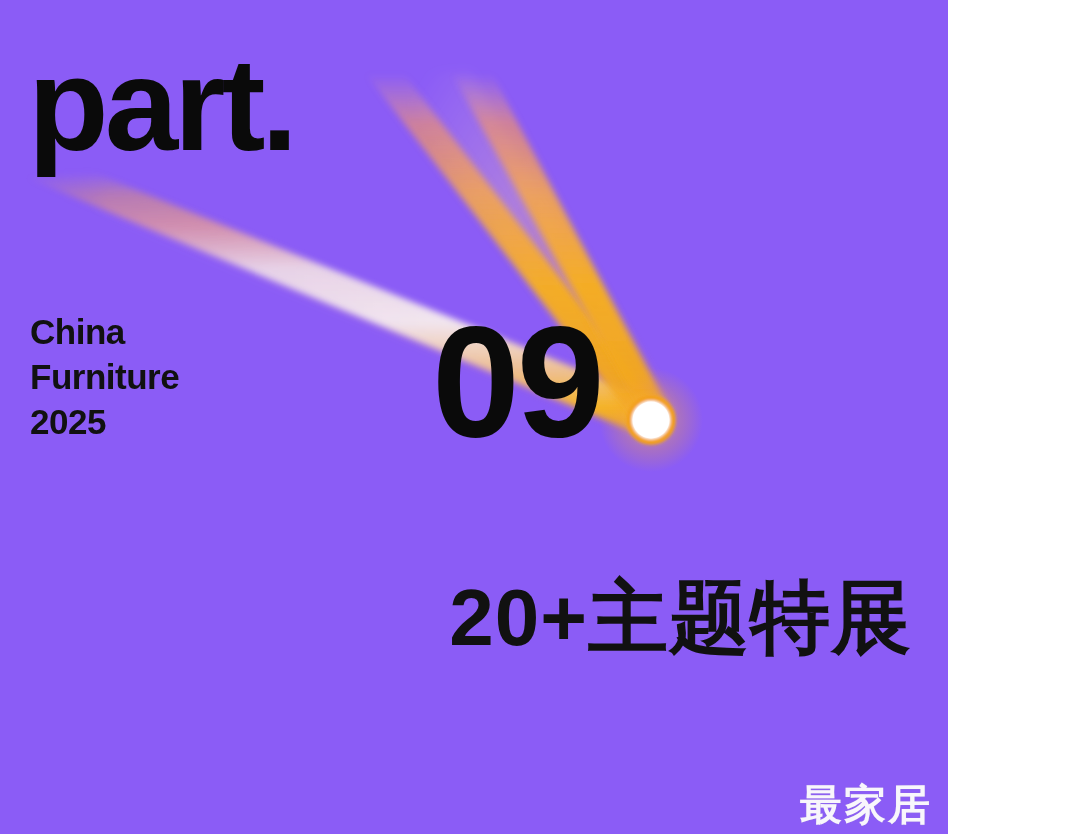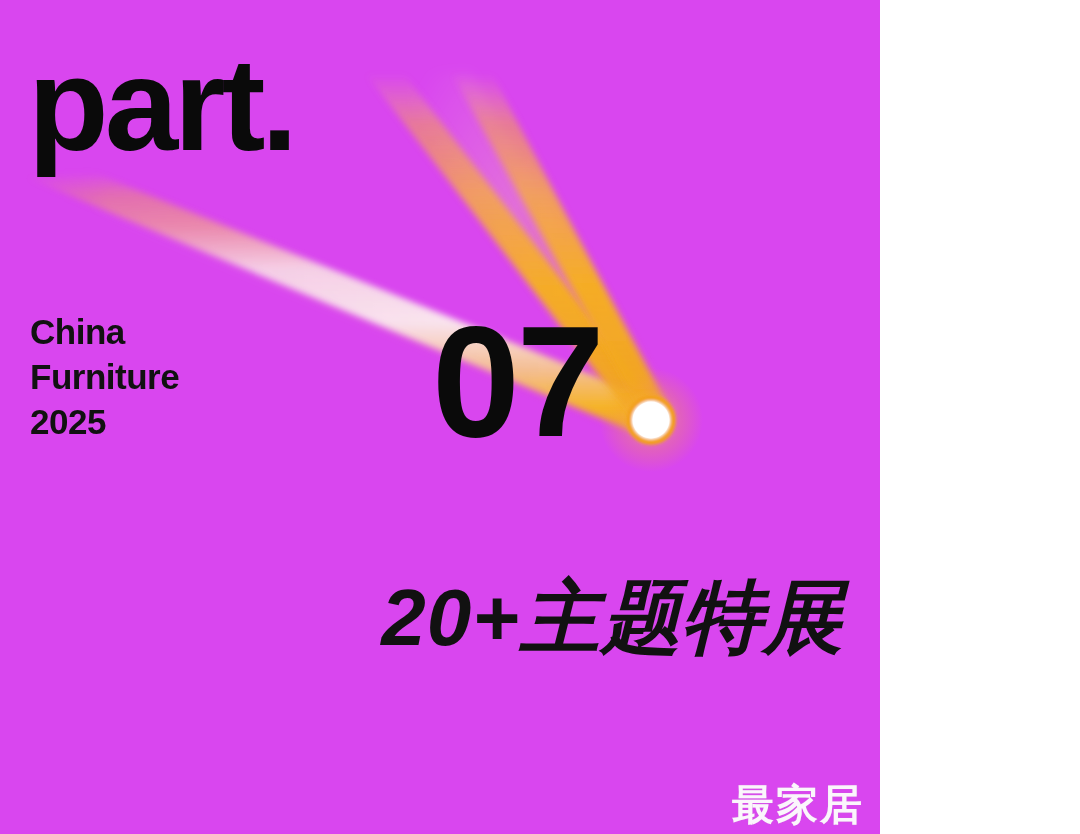--- a/index.html
+++ b/index.html
@@ -4,22 +4,22 @@
 <style>
   * { margin:0; padding:0; box-sizing:border-box; }
   html, body {
     width:1080px; height:834px;
     background:#ffffff;
     font-family:"Liberation Sans","DejaVu Sans",sans-serif;
     overflow:hidden;
   }
   #poster {
     position:relative;
-    width:880px; height:834px;
-    background:#d946ef;
+    width:948px; height:834px;
+    background:#8b5cf6;
     overflow:hidden;
   }
 
   
   #beams {
     position:absolute; inset:0;
     width:1080px; height:834px;
     pointer-events:none;
   }
 
@@ -59,21 +59,20 @@
     z-index:6;
   }
 
   
   .headline {
     position:absolute;
     left:0; right:36px;
     top:572px;
     text-align:right;
     z-index:5;
-    font-style:italic;
   }
   .headline-line {
     display:block;
     font-size:80px;
     font-weight:700;
     line-height:1.14;
     letter-spacing:1px;
     color:#111111;
     white-space:nowrap;
   }
@@ -185,21 +184,21 @@
   </svg>
 
   <div class="brand-wordmark">part.</div>
 
   <div class="brand-sub">
     <span>China</span>
     <span>Furniture</span>
     <span>2025</span>
   </div>
 
-  <div class="section-number">07</div>
+  <div class="section-number">09</div>
 
   <div class="headline">
     <span class="headline-line">20+主题特展</span>
   </div>
 
   <div class="watermark">最家居</div>
 
 </div>
 
 </body></html>

